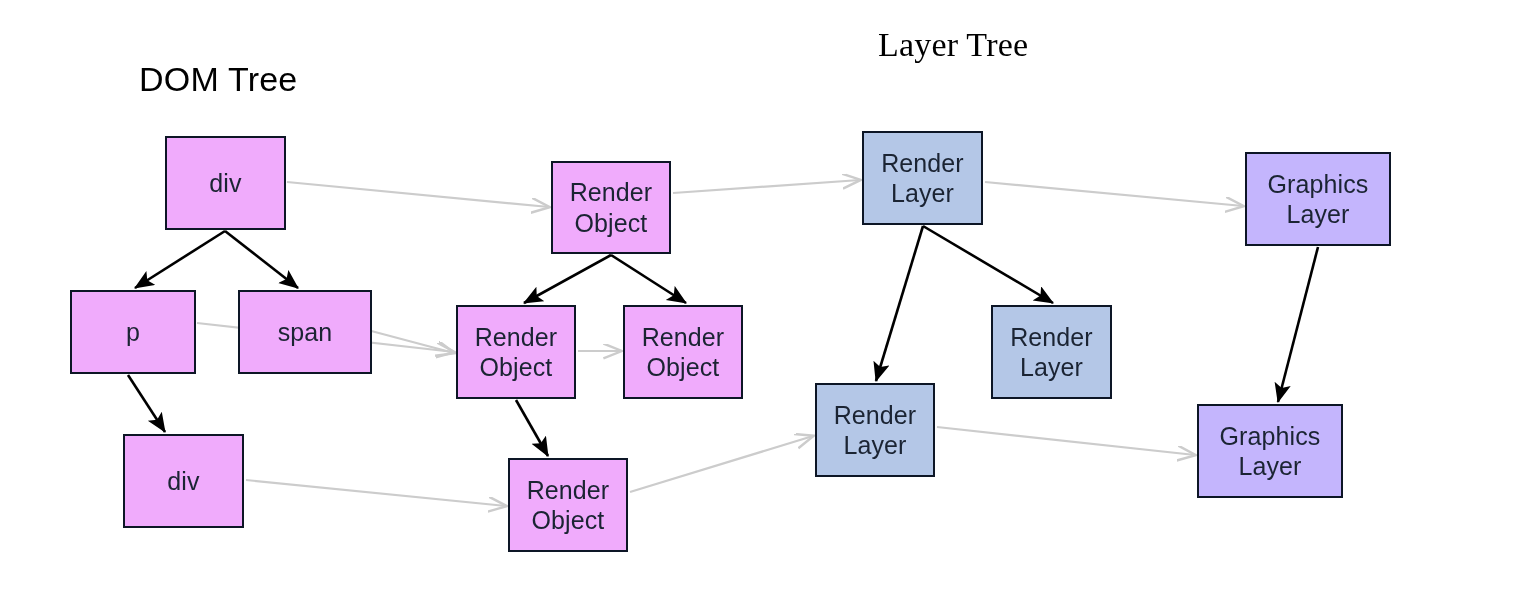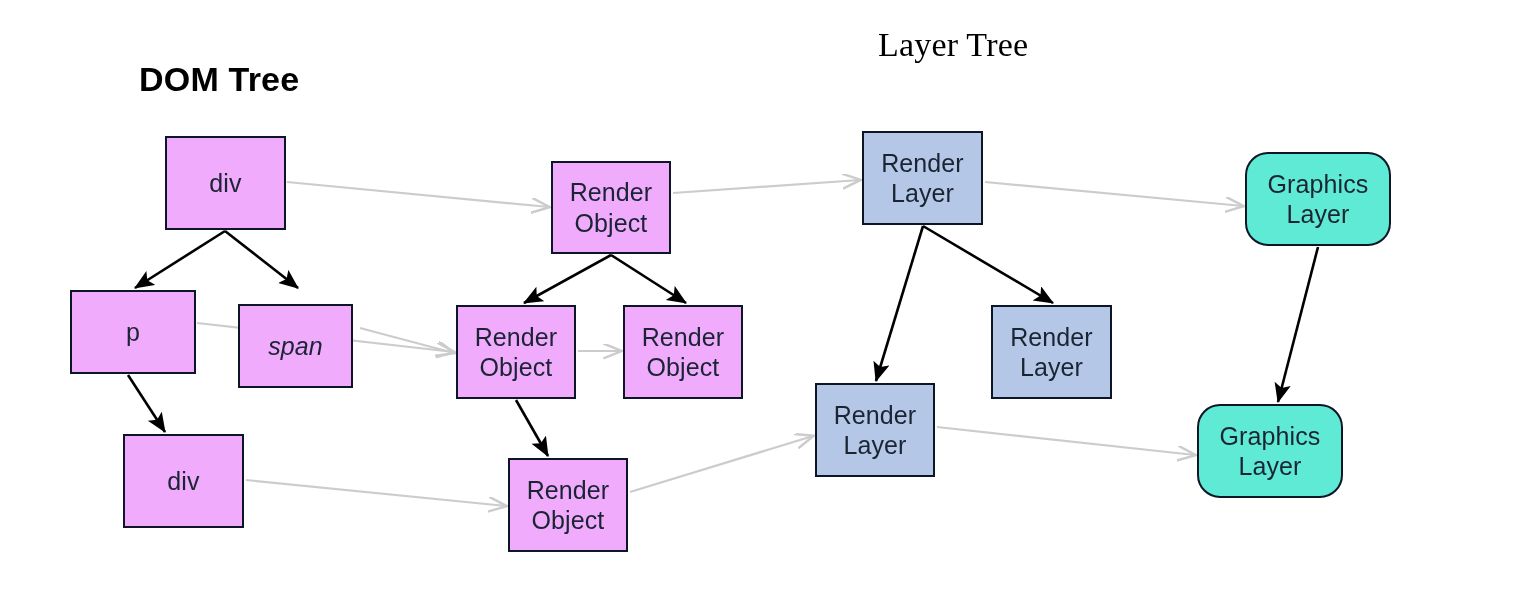--- a/index.html
+++ b/index.html
@@ -47,21 +47,21 @@
     line-height: 1.22;
     letter-spacing: 0.1px;
   }
   .node .lbl {
     display: block;
     padding: 0 2px;
     white-space: pre-line;
   }
   .fill-light  { background: #f0abfc; }
   .fill-mid    { background: #b4c7e7; }
-  .fill-dark   { background: #5eead4; border-radius: 23px; }
+  .fill-dark   { background: #c4b5fd; }
 </style>
 </head>
 <body>
 
 <div id="canvas">
 
   <svg id="edges" viewBox="0 0 1536 590" xmlns="http://www.w3.org/2000/svg">
     <defs>
       <marker id="arrow-black" markerWidth="9" markerHeight="9" refX="7.2" refY="3.2" orient="auto" markerUnits="strokeWidth">
         <path d="M0,0 L7.6,3.2 L0,6.4 L1.6,3.2 Z" fill="#000000"></path>
@@ -86,31 +86,31 @@
         <line x1="578" y1="351" x2="621" y2="351" stroke="#cccccc" stroke-width="2.2" marker-end="url(#arrow-gray)"></line>
         <line x1="246" y1="480" x2="506" y2="506" stroke="#cccccc" stroke-width="2.2" marker-end="url(#arrow-gray)"></line>
         <line x1="673" y1="193" x2="860" y2="180" stroke="#cccccc" stroke-width="2.2" marker-end="url(#arrow-gray)"></line>
         <line x1="985" y1="182" x2="1243" y2="206" stroke="#cccccc" stroke-width="2.2" marker-end="url(#arrow-gray)"></line>
         <line x1="630" y1="492" x2="813" y2="436" stroke="#cccccc" stroke-width="2.2" marker-end="url(#arrow-gray)"></line>
         <line x1="937" y1="427" x2="1195" y2="455" stroke="#cccccc" stroke-width="2.2" marker-end="url(#arrow-gray)"></line>
       </g>
   </svg>
 
   <div id="titles-layer">
-      <div class="title" style="left: 139px; top: 60px; font-weight: bold;">DOM Tree</div>
+      <div class="title" style="left: 139px; top: 60px;">DOM Tree</div>
       <div class="title" style="left: 878px; top: 26px; font-family: Liberation Serif, serif;">Layer Tree</div>
     </div>
   <div id="nodes-layer">
       <div class="node fill-light" style="left: 165px; top: 136px; width: 121px; height: 94px;">
         <span class="lbl">div</span>
       </div>
       <div class="node fill-light" style="left: 70px; top: 290px; width: 126px; height: 84px;">
         <span class="lbl">p</span>
       </div>
-      <div class="node fill-light" style="left: 238px; top: 304px; width: 115px; height: 84px; font-style: italic;">
+      <div class="node fill-light" style="left: 238px; top: 290px; width: 134px; height: 84px;">
         <span class="lbl">span</span>
       </div>
       <div class="node fill-light" style="left: 123px; top: 434px; width: 121px; height: 94px;">
         <span class="lbl">div</span>
       </div>
       <div class="node fill-light" style="left: 551px; top: 161px; width: 120px; height: 93px;">
         <span class="lbl">Render
 Object</span>
       </div>
       <div class="node fill-light" style="left: 456px; top: 305px; width: 120px; height: 94px;">

